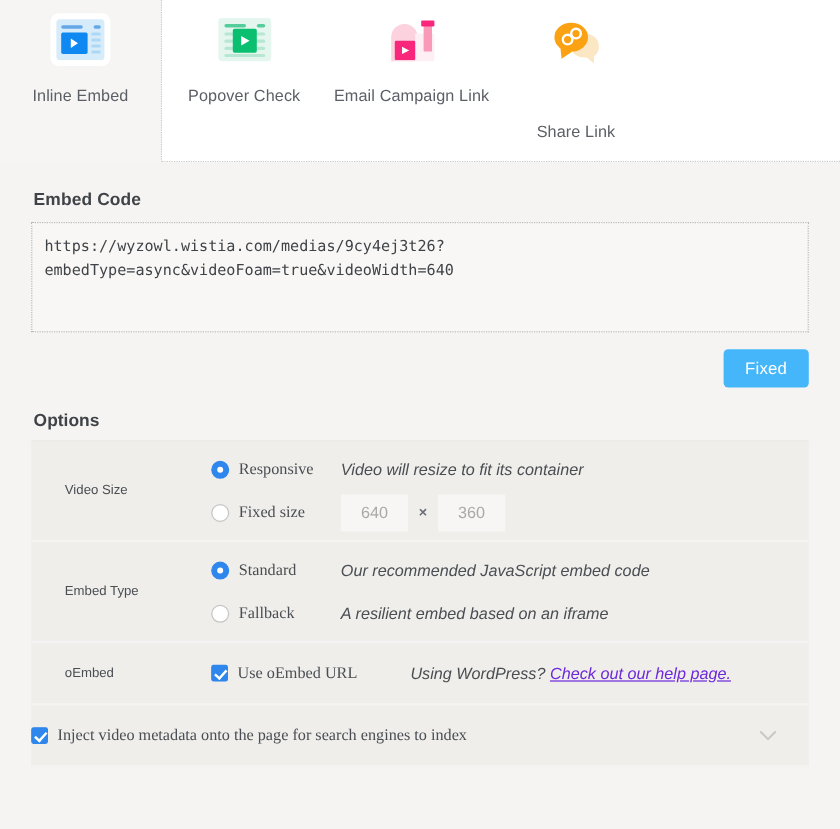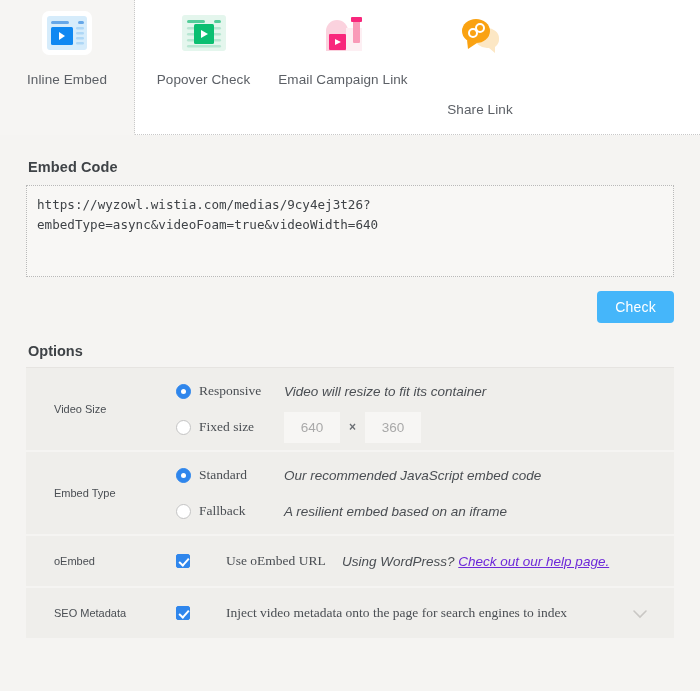--- a/index.html
+++ b/index.html
@@ -138,21 +138,21 @@
     min-height: 36px;
   }
 
   .ctl {
     display: flex;
     align-items: center;
     width: 108px;
     flex: 0 0 108px;
     font-family: Liberation Serif, serif;
   }
-  .ctl-wide { width: auto; flex: 0 0 auto; margin-right: 16px; gap: 28px; }
+  .ctl-wide { width: auto; flex: 0 0 auto; margin-right: 16px; }
 
   .radio {
     width: 15px; height: 15px;
     border-radius: 50%;
     border: 1px solid #c4c4c4;
     background: #ffffff;
     display: inline-block;
     position: relative;
     flex: 0 0 15px;
     cursor: pointer;
@@ -309,21 +309,21 @@
 
 <div class="page">
 
   <div class="section-label">Embed Code</div>
 
   <div class="embed-box-wrap">
     <textarea class="embed-code" spellcheck="false" style="">https://wyzowl.wistia.com/medias/9cy4ej3t26?embedType=async&amp;videoFoam=true&amp;videoWidth=640</textarea>
   </div>
 
   <div class="copy-row">
-    <button class="copy-btn">Check</button>
+    <button class="copy-btn">Fixed</button>
   </div>
 
   <div class="options-title">Options</div>
 
   <div class="opt-table">
 
     <div class="opt-row tall">
       <div class="opt-name">Video Size</div>
       <div class="opt-body">
         <div class="opt-line">
@@ -370,21 +370,20 @@
       <div class="row-flat">
         <div class="ctl ctl-wide" style="width:150px;flex:0 0 150px;">
           <span class="checkbox"></span>
           <span class="ctl-label">Use oEmbed URL</span>
         </div>
         <span class="hint"><span>Using WordPress? </span><a href="#">Check out our help page.</a></span>
       </div>
     </div>
 
     <div class="opt-row">
-      <div class="opt-name">SEO Metadata</div>
       <div class="row-flat">
         <div class="ctl ctl-wide">
           <span class="checkbox"></span>
           <span class="ctl-label">Inject video metadata onto the page for search engines to index</span>
         </div>
         <span class="chev">
           <svg width="16" height="10" viewBox="0 0 16 10">
               <path d="M2 2 L8 8 L14 2" fill="none" stroke="#c9c7c4" stroke-width="1.6" stroke-linecap="round"></path>
             </svg>
         </span>

